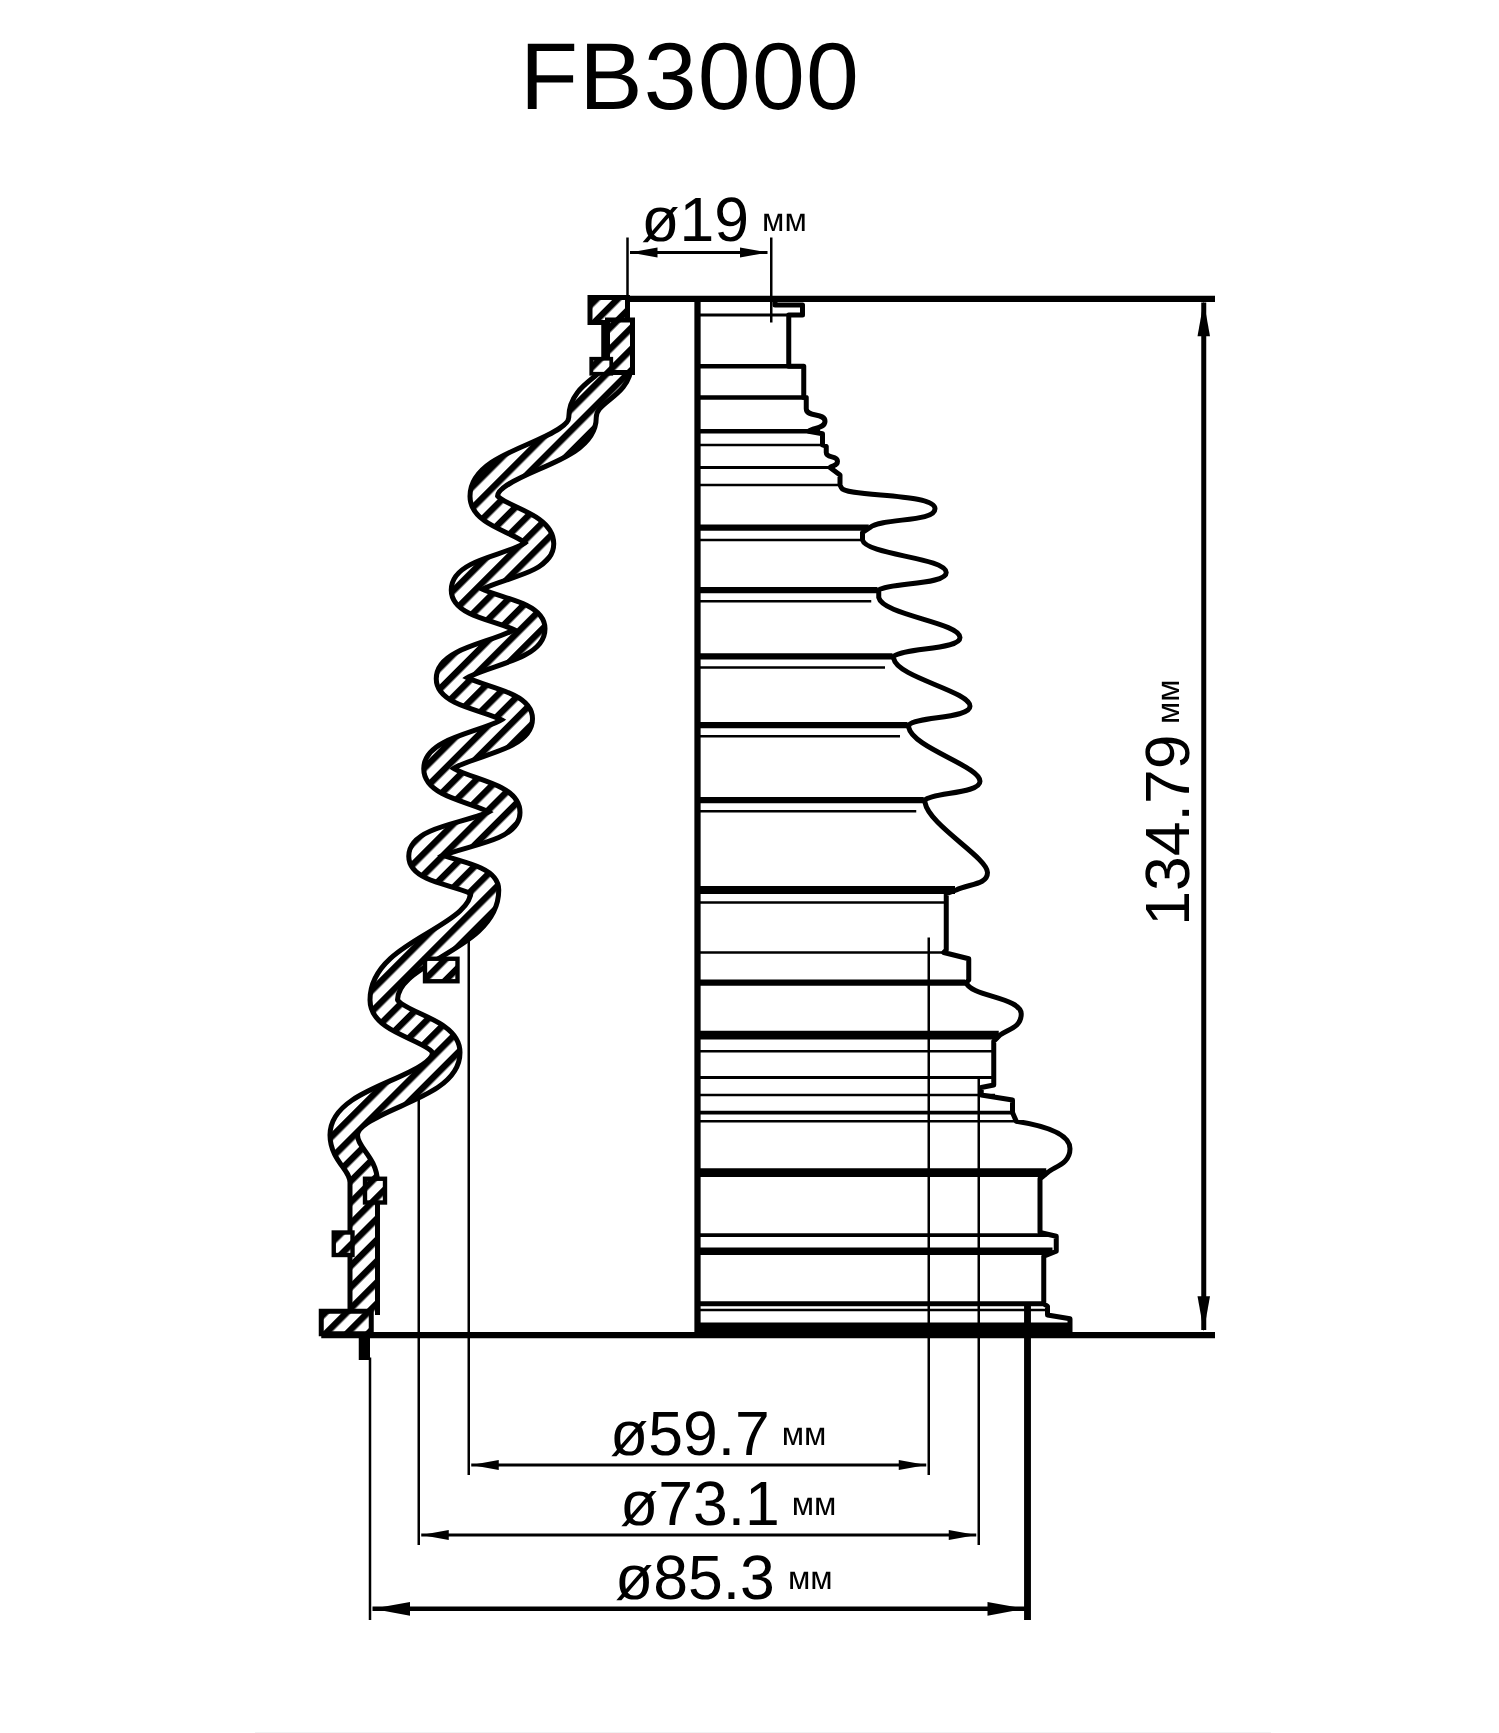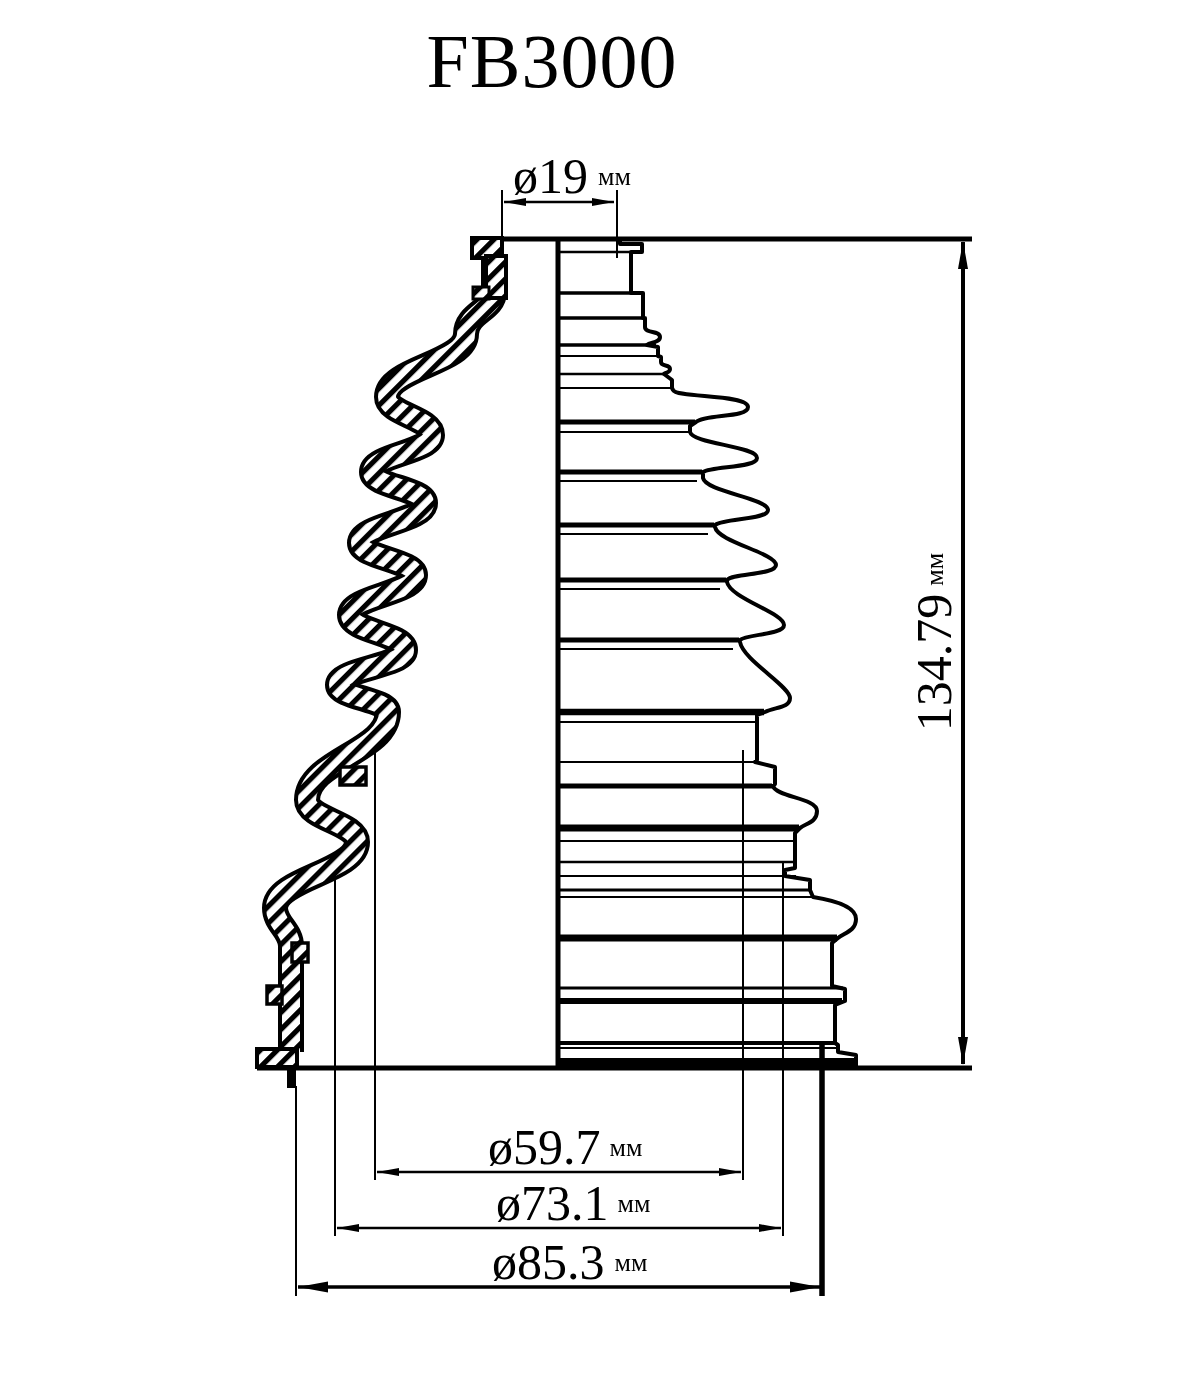--- a/index.html
+++ b/index.html
@@ -1,21 +1,21 @@
 <!DOCTYPE html>
 <html><head>
 <meta charset="utf-8">
 <style>
   html,body { margin:0; padding:0; background:#e8e8e8; }
   .sheet {
     position:relative;
     width:1199px; height:1386px;
     background:var(--paper,#fff);
     margin:0 auto;
-    font-family:Liberation Serif, serif;
+    font-family:Liberation Sans, sans-serif;
     color:var(--ink,#000);
   }
   svg.drawing { position:absolute; inset:0; }
   .dim-text    { font-size:50px; fill:currentColor; }
   .dim-unit    { font-size:26px; fill:currentColor; }
   .title-text  { font-size:76px; fill:currentColor; letter-spacing:1px; }
   .dimline   { stroke:currentColor; stroke-width:2.5; fill:none; }
   .arrow     { fill:currentColor; stroke:none; }
 </style>
 </head>

